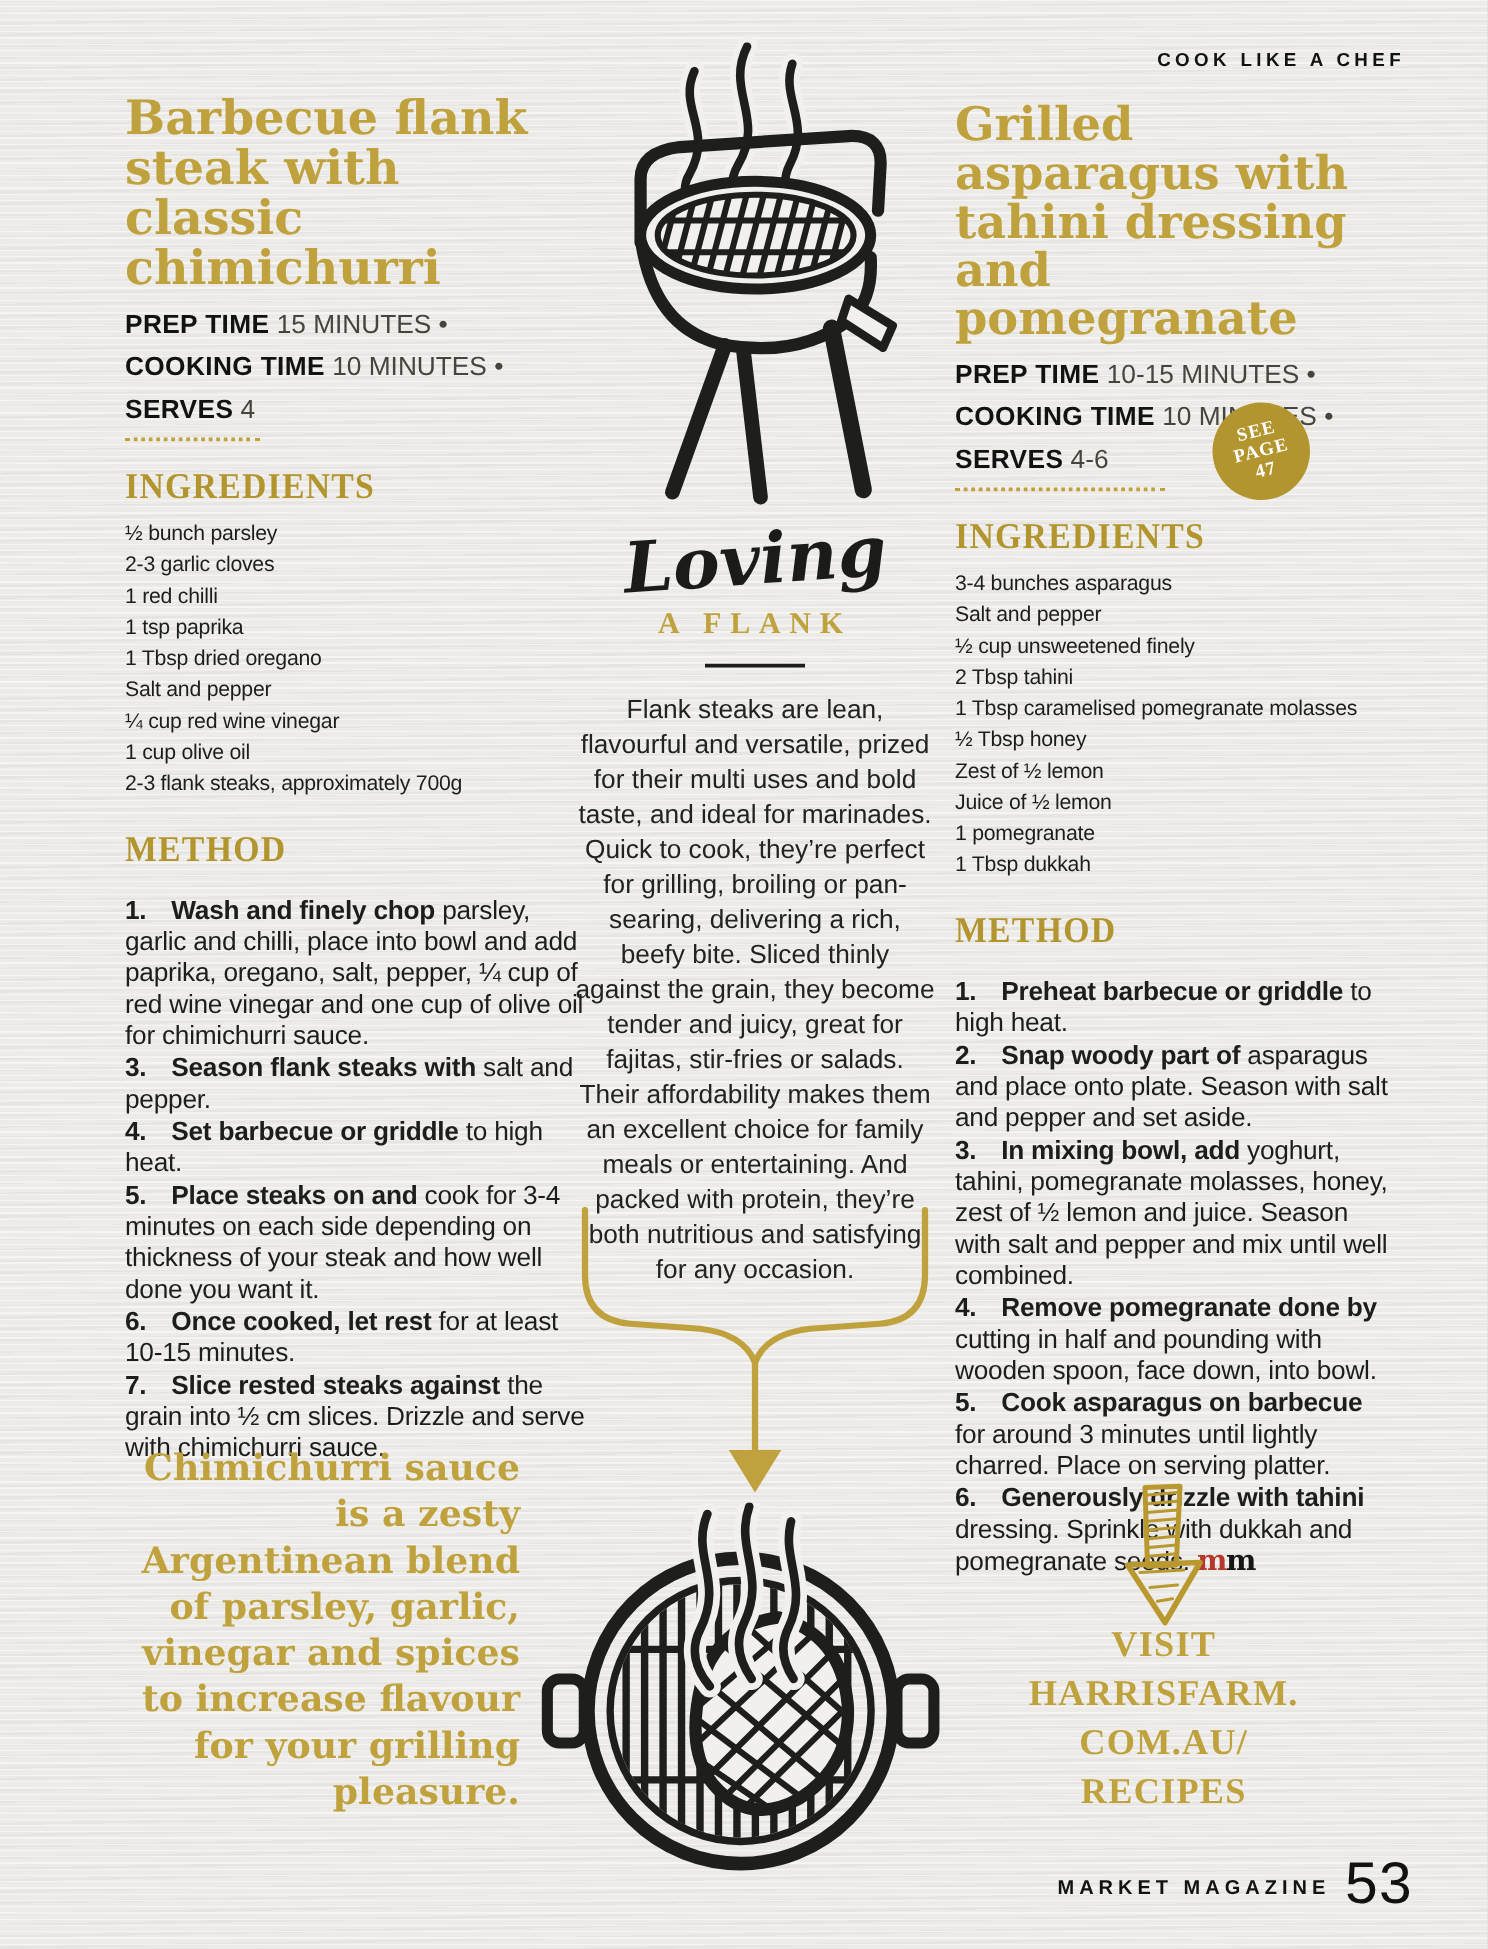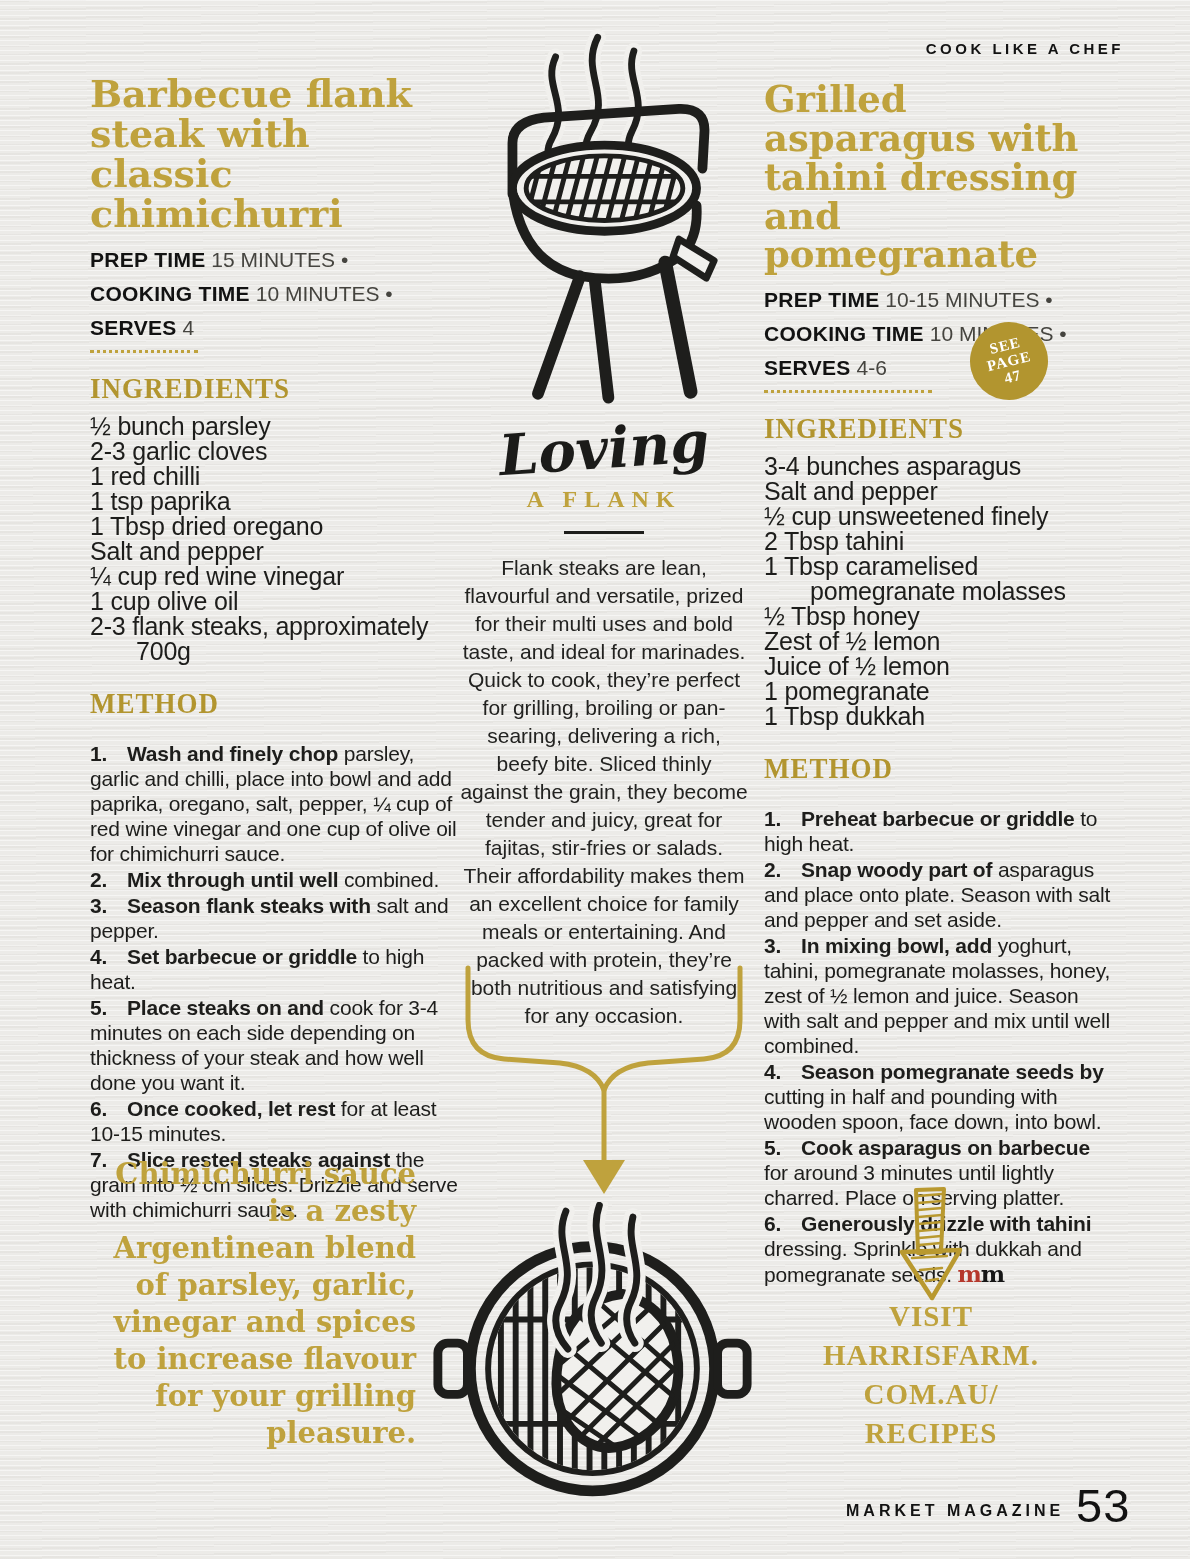--- a/index.html
+++ b/index.html
@@ -6,37 +6,37 @@
   .page{position:relative;width:1190px;height:1559px;margin:0 auto;overflow:hidden;
     color:#1d1d1b;font-family:"Liberation Sans",sans-serif;
     background:
       repeating-linear-gradient(180deg, rgba(255,255,255,.5) 0 1px, rgba(255,255,255,0) 1px 5px),
       repeating-linear-gradient(179deg, rgba(120,113,100,.05) 0 2px, rgba(120,113,100,0) 2px 9px),
       #ecebe8;}
   .masthead{position:absolute;top:40px;right:66px;font-size:15px;font-weight:700;
     letter-spacing:3.5px;color:#121212;}
   
   .col{position:absolute;}
-  .col-left{left:90px;top:74px;width:375px;}
+  .col-left{left:100px;top:74px;width:375px;}
   .col-center{left:460px;top:28px;width:288px;text-align:center;}
   .col-right{left:764px;top:80px;width:354px;}
   .headline{font-family:"DejaVu Serif",serif;font-weight:700;color:#bfa23d;
     font-size:38px;line-height:1.05;margin:0 0 14px 0;letter-spacing:0;}
   .meta-row{font-size:21px;margin-bottom:10px;}
   .meta-row b{color:#121212;letter-spacing:.3px;}
   .meta-row span{color:#45443f;}
   .dotted{border-bottom:3px dotted #bfa23d;margin-top:2px;}
   .dotted.w1{width:108px;}
   .dotted.w2{width:168px;}
   .sec-head{display:inline-block;font-family:"Liberation Serif",serif;font-weight:700;
     color:#b2952f;font-size:27px;letter-spacing:1px;transform:scaleY(1.08);
     transform-origin:left bottom;margin:0;}
   .mt-ing{margin-top:22px;}
   .mt-met{margin-top:26px;}
-  .ing-list{margin-top:8px;font-size:25px;line-height:25px;letter-spacing:-.2px;}
+  .ing-list{margin-top:8px;font-size:17px;line-height:25px;letter-spacing:-.2px;}
   .ing{padding-left:46px;text-indent:-46px;}
   .steps{margin-top:20px;font-size:21px;line-height:25px;letter-spacing:-.2px;}
   .step{margin-bottom:1px;}
   .step-num{display:inline-block;min-width:37px;}
   .mm-logo{font-family:"DejaVu Serif",serif;font-weight:700;font-size:23px;letter-spacing:-1px;}
   .mm-red{color:#b5382c;} .mm-black{color:#161616;}
   
   .bbq-top{display:block;margin:0 auto;width:235px;height:380px;}
   .script-word{font-family:"DejaVu Serif",serif;font-style:italic;font-weight:700;
     font-size:56px;line-height:1;margin-top:12px;transform:rotate(-4deg);color:#1b1b19;}
@@ -87,21 +87,20 @@
         <div class="ing">1 tsp paprika</div>
         <div class="ing">1 Tbsp dried oregano</div>
         <div class="ing">Salt and pepper</div>
         <div class="ing">¼ cup red wine vinegar</div>
         <div class="ing">1 cup olive oil</div>
         <div class="ing">2-3 flank steaks, approximately 700g</div>
       </div>
     <div class="sec-head mt-met">METHOD</div>
     <div class="steps">
         <div class="step"><b class="step-num">1.</b><b>Wash and finely chop</b> parsley, garlic and chilli, place into bowl and add paprika, oregano, salt, pepper, ¼ cup of red wine vinegar and one cup of olive oil for chimichurri sauce.</div>
-        <div class="step"><b class="step-num">2.</b><b>Mix through until well</b> combined.</div>
         <div class="step"><b class="step-num">3.</b><b>Season flank steaks with</b> salt and pepper.</div>
         <div class="step"><b class="step-num">4.</b><b>Set barbecue or griddle</b> to high heat.</div>
         <div class="step"><b class="step-num">5.</b><b>Place steaks on and</b> cook for 3-4 minutes on each side depending on thickness of your steak and how well done you want it.</div>
         <div class="step"><b class="step-num">6.</b><b>Once cooked, let rest</b> for at least 10-15 minutes.</div>
         <div class="step"><b class="step-num">7.</b><b>Slice rested steaks against</b> the grain into ½ cm slices. Drizzle and serve with chimichurri sauce.</div>
       </div>
   </div>
 
   <div class="col col-center">
     <svg class="bbq-top" viewBox="0 0 240 385">
@@ -168,21 +167,21 @@
         <div class="ing">Zest of ½ lemon</div>
         <div class="ing">Juice of ½ lemon</div>
         <div class="ing">1 pomegranate</div>
         <div class="ing">1 Tbsp dukkah</div>
       </div>
     <div class="sec-head mt-met">METHOD</div>
     <div class="steps">
         <div class="step"><b class="step-num">1.</b><b>Preheat barbecue or griddle</b> to high heat.</div>
         <div class="step"><b class="step-num">2.</b><b>Snap woody part of</b> asparagus and place onto plate. Season with salt and pepper and set aside.</div>
         <div class="step"><b class="step-num">3.</b><b>In mixing bowl, add</b> yoghurt, tahini, pomegranate molasses, honey, zest of ½ lemon and juice. Season with salt and pepper and mix until well combined.</div>
-        <div class="step"><b class="step-num">4.</b><b>Season pomegranate seeds by</b> cutting in half and pounding with wooden spoon, face down, into bowl.</div>
+        <div class="step"><b class="step-num">4.</b><b>Remove pomegranate done by</b> cutting in half and pounding with wooden spoon, face down, into bowl.</div>
         <div class="step"><b class="step-num">5.</b><b>Cook asparagus on barbecue</b> for around 3 minutes until lightly charred. Place on serving platter.</div>
         <div class="step"><b class="step-num">6.</b><b>Generously drizzle with tahini</b> dressing. Sprinkle with dukkah and pomegranate seeds. <span class="mm-logo"><span class="mm-red">m</span><span class="mm-black">m</span></span></div>
       </div>
   </div>
 
   <svg class="brace-arrow" viewBox="0 0 305 245">
     <path d="M16,6 L16,58 Q16,94 52,97 L108,101 Q143,105 152,128 Q161,105 196,101 L252,97 Q288,94 288,58 L288,6" fill="none" stroke="#bfa23d" stroke-width="5" stroke-linecap="round"></path>
     <line x1="152" y1="128" x2="152" y2="203" stroke="#bfa23d" stroke-width="5"></line>
     <polygon points="131,198 173,198 152,232" fill="#bfa23d"></polygon>
   </svg>

